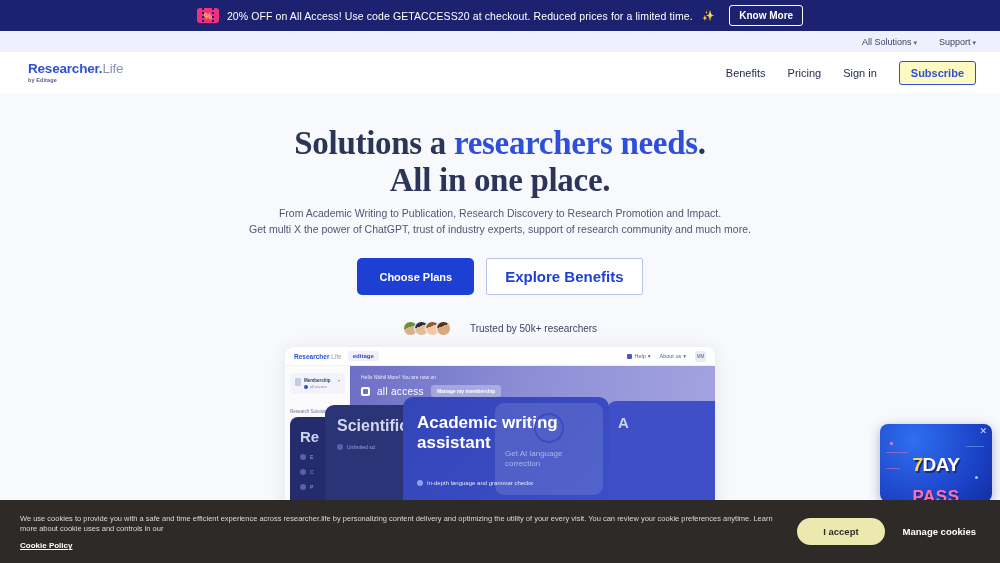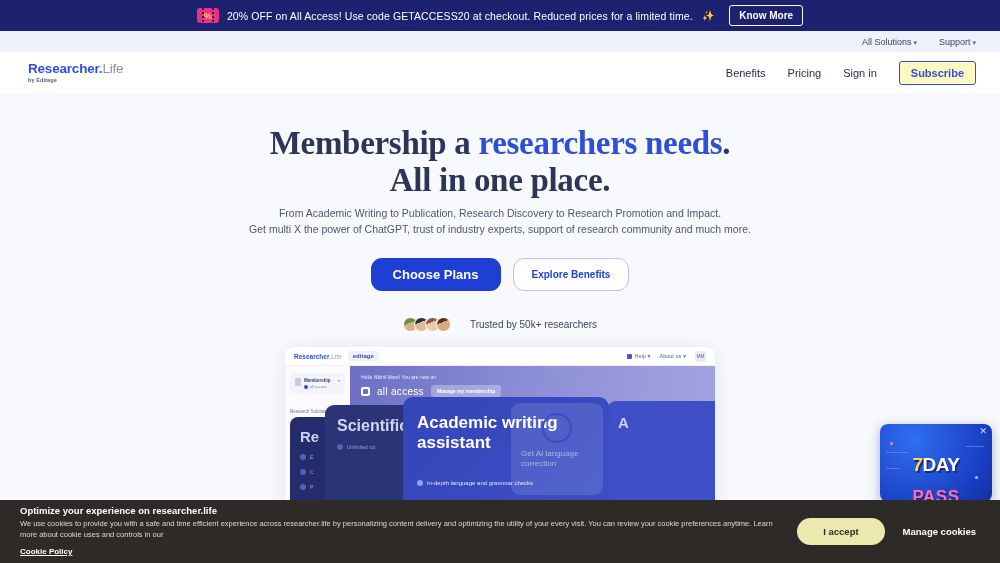--- a/index.html
+++ b/index.html
@@ -67,27 +67,27 @@
   
   .hero { text-align: center; padding-top: 32px; background: #f8f9fc; }
   .hero h1 {
     font-family: "Liberation Serif", serif; font-size: 33px; font-weight: 700;
     color: #2c3557; line-height: 1.12; letter-spacing: -.3px;
   }
   .hl-blue { color: #2f4fd8; }
   .hero-sub { margin-top: 6px; font-size: 10.5px; color: #4d5675; line-height: 1.55; }
   .hero-btns { margin-top: 21px; display: flex; gap: 12px; justify-content: center; }
   .btn-primary {
-    background: #1e3fd4; color: #fff; border: none; border-radius: 11px;
-    font-size: 13px; font-weight: 700; padding: 9px 22px; cursor: pointer;
+    background: #1e3fd4; color: #fff; border: none; border-radius: 5px;
+    font-size: 11px; font-weight: 700; padding: 9px 22px; cursor: pointer;
     font-family: "Liberation Sans", sans-serif;
   }
   .btn-outline {
-    background: #fff; color: #1e3fd4; border: 1px solid #b9c4ee; border-radius: 11px;
-    font-size: 10px; font-weight: 700; padding: 9px 18px; cursor: pointer;
+    background: #fff; color: #1e3fd4; border: 1px solid #b9c4ee; border-radius: 2px;
+    font-size: 15px; font-weight: 700; padding: 9px 18px; cursor: pointer;
     font-family: "Liberation Sans", sans-serif;
   }
   .trust { margin-top: 26px; display: flex; align-items: center; justify-content: center; gap: 19px; }
   .avatars { display: flex; }
   .avatar {
     width: 15px; height: 15px; border-radius: 50%; border: 1.5px solid #f8f9fc;
     margin-left: -4px; background: #c4a98c;
   }
   .avatar:first-child { margin-left: 0; }
   .a1 { background: linear-gradient(160deg,#6b8f3f 40%,#d8b08c 40%); }
@@ -170,21 +170,21 @@
     background: #2c3478; border-radius: 9px; padding: 12px 12px;
   }
   .card-mid h3 { color: #d2d7f0; font-size: 16px; font-weight: 700; line-height: 1.15; }
   .card-blueish {
     position: absolute; left: 118px; top: 50px; width: 206px; height: 166px;
     background: linear-gradient(135deg,#3445b8,#3e50c9);
     border-radius: 10px; padding: 16px 14px; overflow: hidden;
   }
   .card-blueish h3 { color: #ffffff; font-size: 17px; font-weight: 700; line-height: 1.2; }
   .ai-ghost {
-    position: absolute; right: 6px; top: 6px; width: 92px; height: 92px;
+    position: absolute; right: 6px; top: 6px; width: 108px; height: 92px;
     background: rgba(255,255,255,.12); border-radius: 9px; padding: 10px;
   }
   .ghost-circle {
     width: 30px; height: 30px; border-radius: 50%; border: 2px solid #3a4bc4;
     margin: 0 auto 6px;
   }
   .ghost-txt { font-size: 8px; color: #a9b4ea; line-height: 1.25; }
   .card-right {
     position: absolute; right: -12px; top: 54px; width: 120px; height: 162px;
     background: #3f4fc7; border-radius: 9px; padding: 13px 11px;
@@ -273,21 +273,21 @@
     <div class="nav-right">
       <span class="nav-link">Benefits</span>
       <span class="nav-link">Pricing</span>
       <span class="nav-link">Sign in</span>
       <button class="subscribe-btn">Subscribe</button>
     </div>
   </div>
 
   <div class="hero">
     <h1>
-      <span>Membership a </span><span class="hl-blue">researchers needs</span><span>.</span><br>
+      <span>Solutions a </span><span class="hl-blue">researchers needs</span><span>.</span><br>
       <span>All in one place.</span>
     </h1>
     <div class="hero-sub">
       <div>From Academic Writing to Publication, Research Discovery to Research Promotion and Impact.</div>
       <div>Get multi X the power of ChatGPT, trust of industry experts, support of research community and much more.</div>
     </div>
     <div class="hero-btns">
       <button class="btn-primary">Choose Plans</button>
       <button class="btn-outline">Explore Benefits</button>
     </div>
@@ -408,21 +408,20 @@
       <span class="pass-7day">
         <span class="p7">7</span><span class="pday">DAY</span>
       </span>
       <span class="pass-pass">PASS</span>
     </div>
     <div class="pass-caption">Experience the Magic of</div>
   </div>
 
   <div class="cookie">
     <div class="cookie-text">
-      <div class="cookie-title">Optimize your experience on researcher.life</div>
       <div class="cookie-body">We use cookies to provide you with a safe and time efficient experience across researcher.life by personalizing content delivery and optimizing the utility of your every visit. You can review your cookie preferences anytime. Learn more about cookie uses and controls in our</div>
       <span class="cookie-policy">Cookie Policy</span>
     </div>
     <button class="btn-accept">I accept</button>
     <button class="btn-manage">Manage cookies</button>
   </div>
 
 </div>
 
 </body></html>

